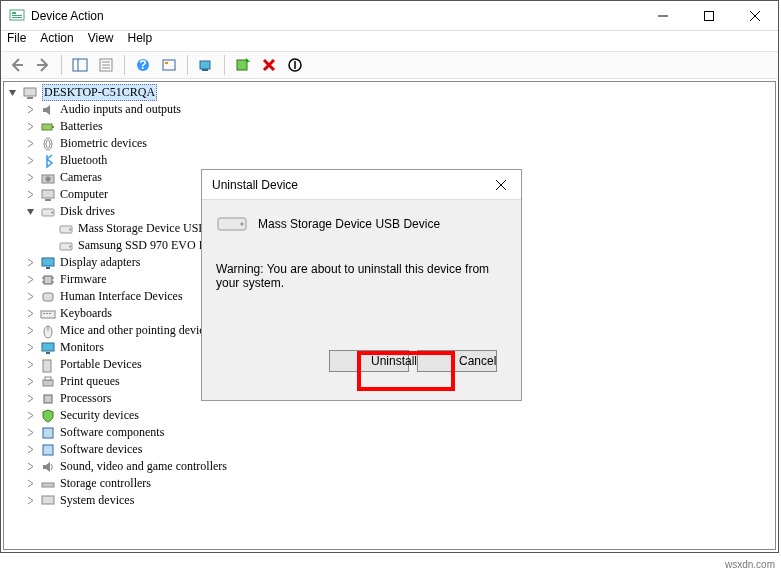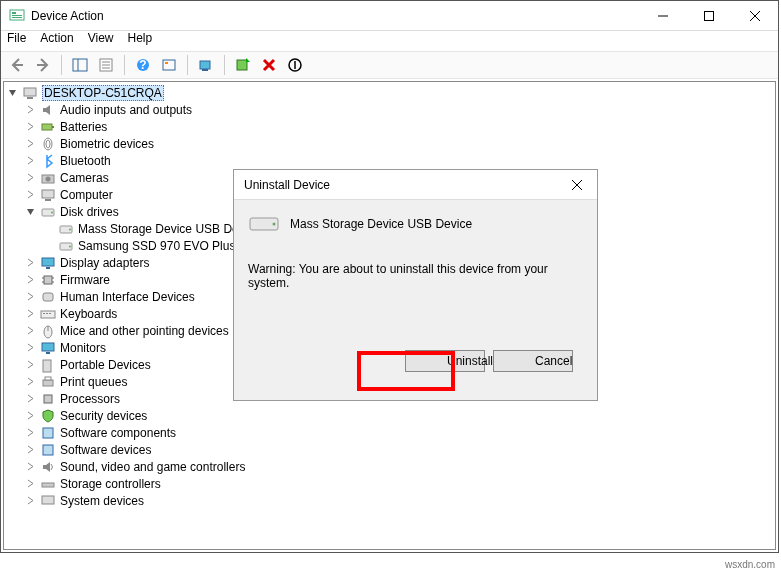--- a/index.html
+++ b/index.html
@@ -26,27 +26,27 @@
 .tree { flex: 1; border: 1px solid #888; margin: 2px; overflow-y: scroll; padding: 2px 0; }
 .tree::-webkit-scrollbar { width: 16px; }
 .tree::-webkit-scrollbar-track { background: #f0f0f0; }
 .tree::-webkit-scrollbar-thumb { background: #c0c0c0; }
 
 .node { display: flex; align-items: center; height: 17px; white-space: nowrap; }
 .twisty { width: 12px; height: 12px; margin-left: 2px; display: flex; align-items: center; justify-content: center; }
 .twisty svg { width: 9px; height: 9px; }
 .node-icon { width: 16px; height: 16px; margin: 0 4px; display: flex; align-items: center; justify-content: center; }
 .node-icon svg { width: 16px; height: 16px; }
-.node-label { font-size: 12px; }
+.node-label { font-size: 12px; font-family: Liberation Serif, serif; }
 .indent1 { padding-left: 18px; }
 .indent2 { padding-left: 36px; }
 .sel { background: #cde8ff; border: 1px dotted #66a; padding: 0 1px; }
 
 
-.dialog { position: absolute; left: 201px; top: 169px; width: 365px; height: 232px; border: 1px solid #999; background: #f0f0f0; margin-left: 32px; }
+.dialog { position: absolute; left: 201px; top: 169px; width: 321px; height: 232px; border: 1px solid #999; background: #f0f0f0; }
 .dlg-title { height: 30px; background: #fff; display: flex; align-items: center; padding-left: 10px; border-bottom: 1px solid #ddd; }
 .dlg-title span { flex: 1; font-size: 12px; }
 .dlg-body { padding: 14px 14px 0 14px; }
 .dlg-row1 { display: flex; align-items: center; gap: 10px; margin-bottom: 28px; }
 .dlg-dev-icon { width: 32px; height: 20px; }
 .dlg-warn { font-size: 12px; margin-bottom: 60px; }
 .dlg-btns { display: flex; justify-content: flex-end; gap: 8px; padding-right: 10px; }
 .dlg-btn { width: 80px; height: 22px; border: 1px solid #888; background: #e5e5e5; font-size: 12px; text-align: center; line-height: 20px; padding-left: 41px; }
 .highlight-box { position: absolute; border: 4px solid #f00; left: 357px; top: 351px; width: 98px; height: 40px; pointer-events: none; }
 

